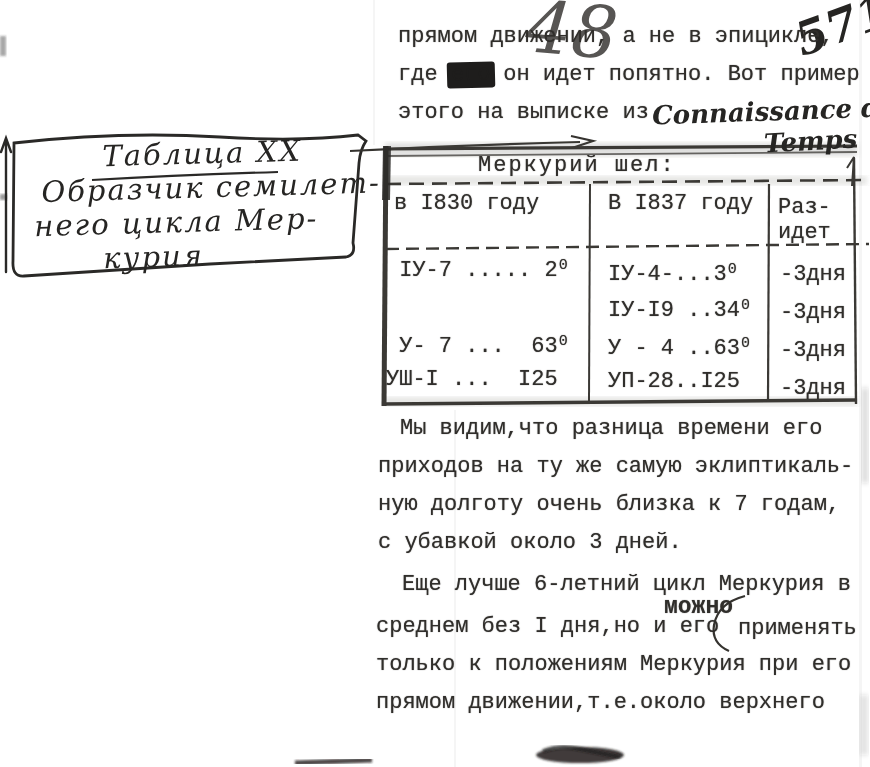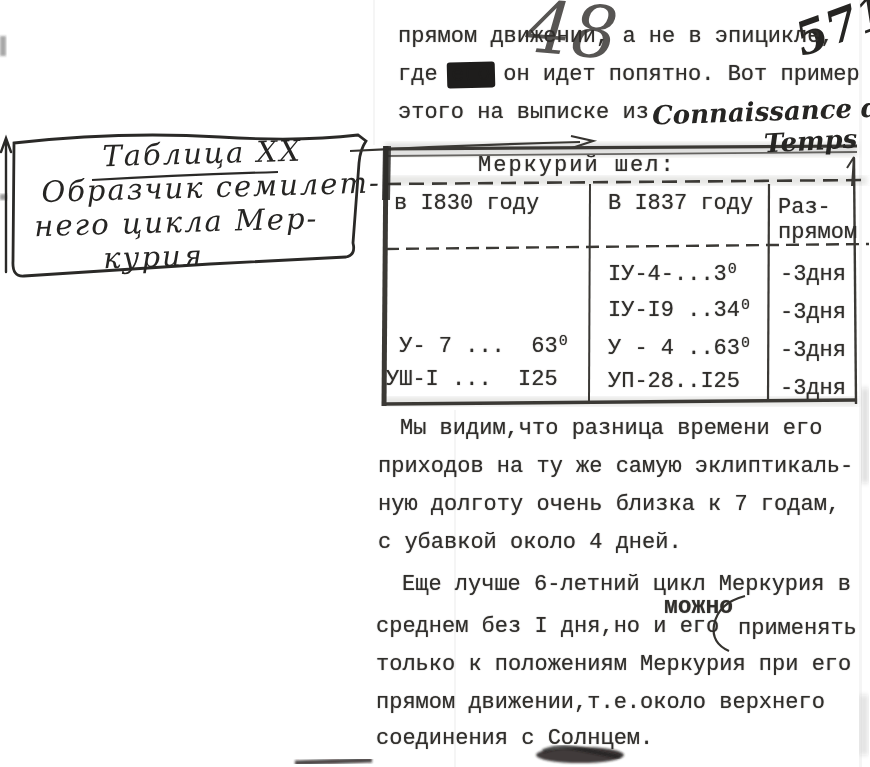--- a/index.html
+++ b/index.html
@@ -131,42 +131,42 @@
     <span class="hw" style="left:36px;top:176px;">Образчик семилет-</span>
     <span class="hw" style="left:28px;top:210px;">него цикла Мер-</span>
     <span class="hw" style="left:96px;top:244px;">курия</span>
   </div>
 
   <div class="typed txt" style="left:478px;top:153px;letter-spacing:2px;">Меркурий шел:</div>
 
   <div class="typed txt" style="left:394px;top:191px;">в I830 году</div>
   <div class="typed txt" style="left:608px;top:191px;">В I837 году</div>
   <div class="typed txt" style="left:778px;top:195px;">Раз-</div>
-  <div class="typed txt" style="left:778px;top:220px;">прямом</div>
+  <div class="typed txt" style="left:778px;top:220px;">идет</div>
 
+  <div class="typed txt" style="left:386px;top:253px;"><span> IУ-7 ..... 2</span><span class="deg">0</span></div>
   <div class="typed txt" style="left:608px;top:257px;"><span>IУ-4-...3</span><span class="deg">0</span></div>
   <div class="typed txt" style="left:780px;top:262px;">-3дня</div>
 
   <div class="typed txt" style="left:608px;top:293px;"><span>IУ-I9 ..34</span><span class="deg">0</span></div>
   <div class="typed txt" style="left:780px;top:300px;">-3дня</div>
 
   <div class="typed txt" style="left:386px;top:329px;"><span> У- 7 ...  63</span><span class="deg">0</span></div>
   <div class="typed txt" style="left:608px;top:331px;"><span>У - 4 ..63</span><span class="deg">0</span></div>
   <div class="typed txt" style="left:780px;top:338px;">-3дня</div>
 
   <div class="typed txt" style="left:386px;top:367px;"><span>УШ-I ...  I25</span><span class="deg"></span></div>
   <div class="typed txt" style="left:608px;top:369px;"><span>УП-28..I25</span><span class="deg"></span></div>
   <div class="typed txt" style="left:780px;top:376px;">-3дня</div>
 
   <div class="typed txt" style="left:400px;top:416px;">Мы видим,что разница времени его</div>
   <div class="typed txt" style="left:378px;top:454px;">приходов на ту же самую эклиптикаль-</div>
   <div class="typed txt" style="left:378px;top:492px;">ную долготу очень близка к 7 годам,</div>
-  <div class="typed txt" style="left:378px;top:530px;">с убавкой около 4 дней.</div>
+  <div class="typed txt" style="left:378px;top:530px;">с убавкой около 3 дней.</div>
 
   <div class="typed txt" style="left:402px;top:572px;">Еще лучше 6-летний цикл Меркурия в</div>
   <div class="typed txt typed-small" style="left:664px;top:594px;">можно</div>
   <div class="typed txt" style="left:738px;top:616px;">применять</div>
   <div class="typed txt" style="left:376px;top:614px;">среднем без I дня,но и его</div>
   <div class="typed txt" style="left:376px;top:652px;">только к положениям Меркурия при его</div>
   <div class="typed txt" style="left:376px;top:690px;">прямом движении,т.е.около верхнего</div>
-  <div class="typed txt" style="left:376px;top:726px;">соединения с Солнцем.</div>
 
 </div>
 
 </body></html>

